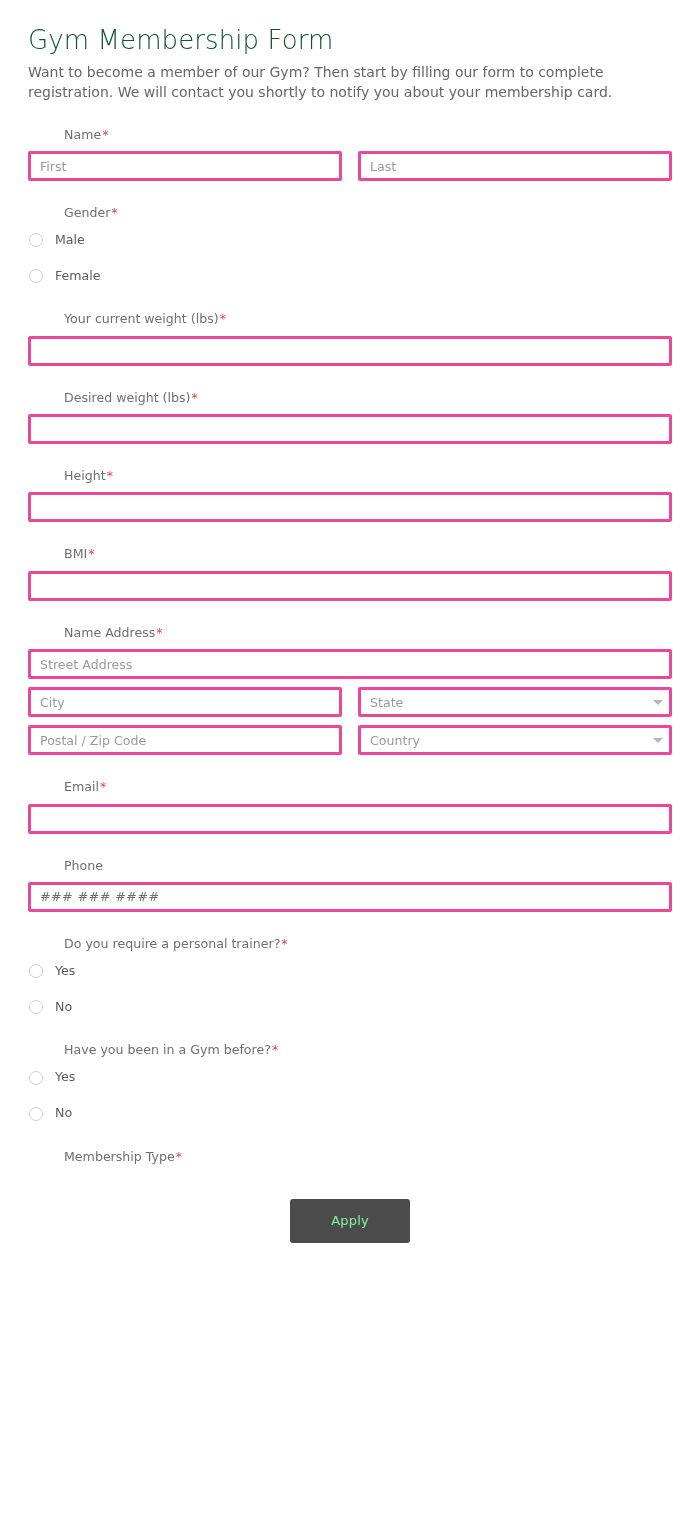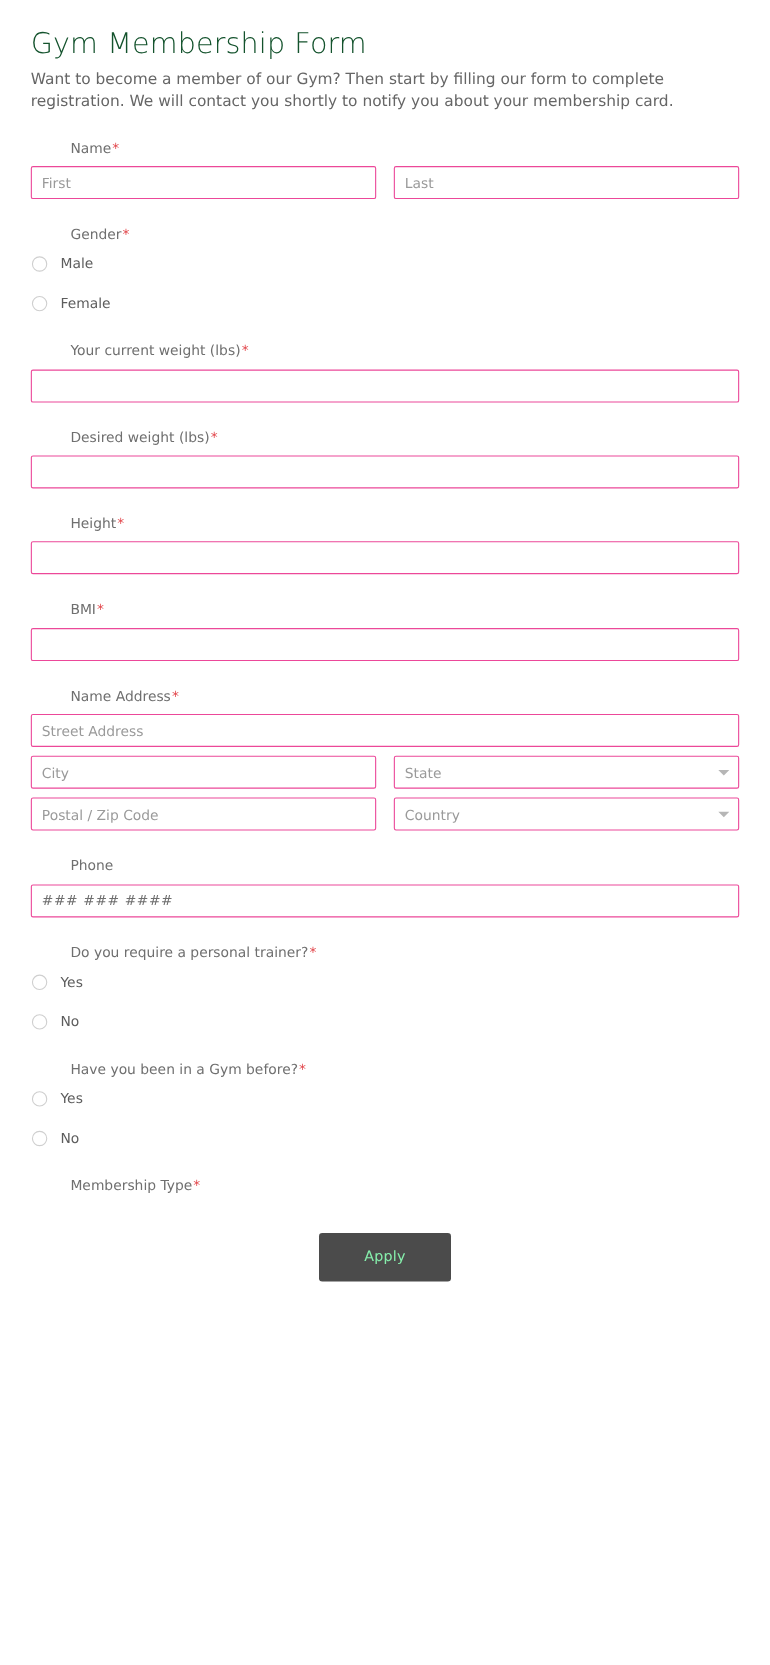--- a/index.html
+++ b/index.html
@@ -55,21 +55,21 @@
   .req {
     color: #e2454a;
     font-size: 12.6px;
     padding-left: 1px;
   }
 
   
   .txt {
     box-sizing: border-box;
     height: 30px;
-    border: 1px solid #ec4899;
+    border: 3px solid #ec4899;
     border-radius: 2px;
     background: #ffffff;
     font-size: 12.6px;
     font-family: "DejaVu Sans", sans-serif;
     color: #4d4d4d;
     padding: 0 9px;
     outline: none;
     display: block;
     width: 100%;
   }
@@ -230,20 +230,26 @@
 
     <div class="row2 row-gap">
       <input class="txt" type="text" placeholder="Postal / Zip Code" style="">
       <div class="sel-wrap">
         <input class="txt" type="text" readonly="" placeholder="Country" style="">
         <span class="caret"></span>
       </div>
     </div>
   </div>
 
+  <div class="field">
+    <span class="field-label">
+      <span>Email</span><span class="req">*</span>
+    </span>
+    <input class="txt full" type="text" placeholder="" style="">
+  </div>
 
   <div class="field">
     <span class="field-label">
       <span>Phone</span><span class="req"></span>
     </span>
     <input class="txt full mask" type="text" placeholder="### ### ####" style="">
   </div>
 
   <div class="field">
     <span class="field-label">

